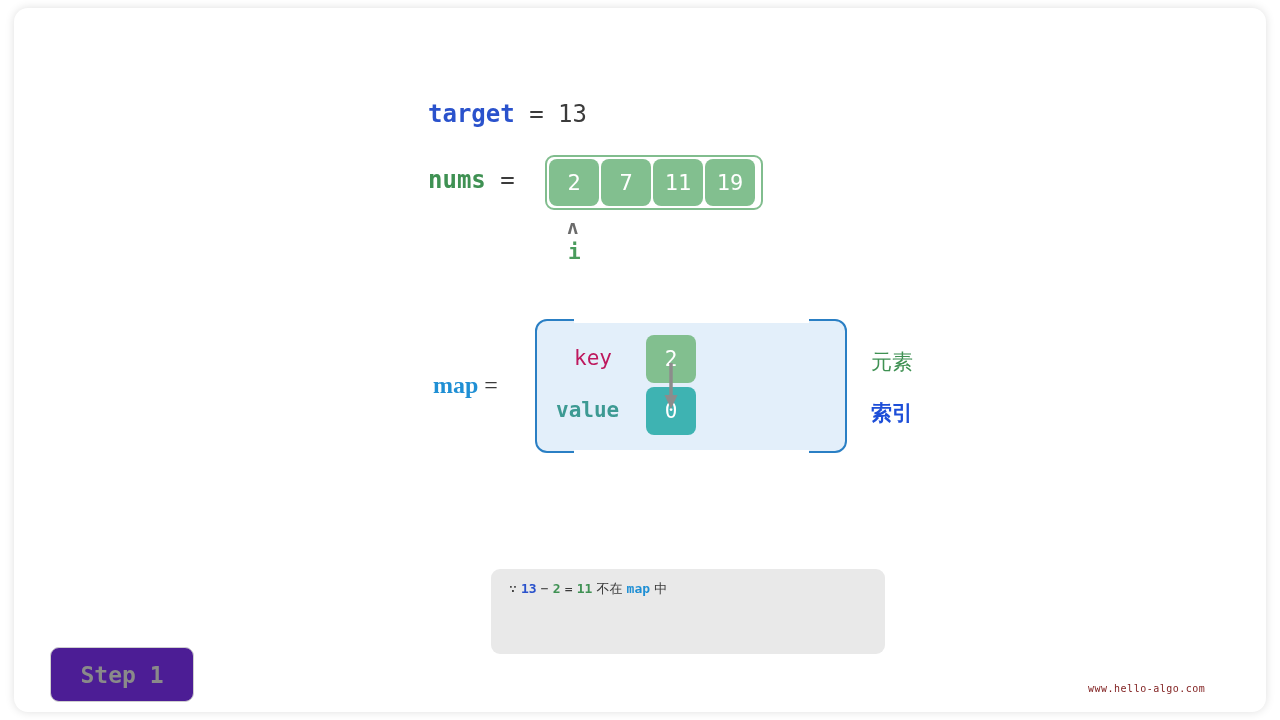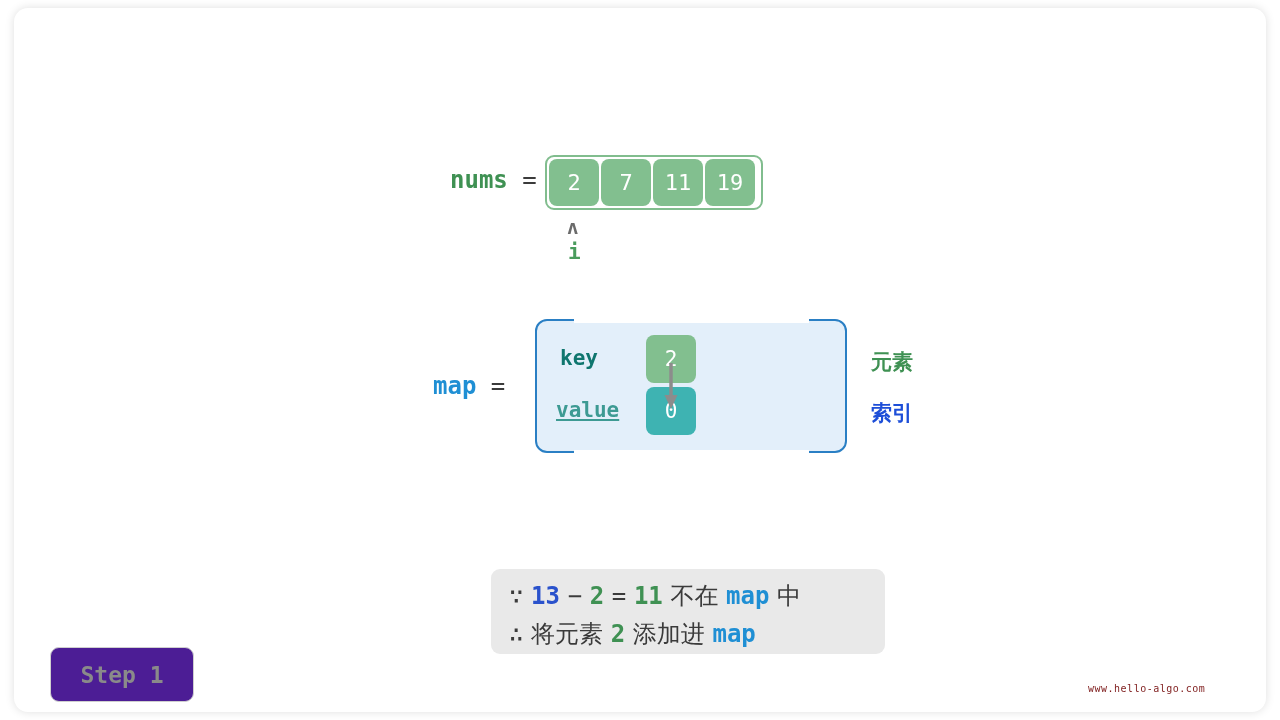--- a/index.html
+++ b/index.html
@@ -34,21 +34,21 @@
     font-size: 24px;
     font-weight: bold;
     white-space: nowrap;
   }
   #target-row .kw { color: #2a52cc; }
   #target-row .op { color: #3b3b3b; font-weight: normal; }
   #target-row .num { color: #3b3b3b; font-weight: normal; }
 
   
   #nums-label {
-    left: 436px; top: 158px;
+    left: 414px; top: 158px;
     font-size: 24px; font-weight: bold;
     color: #3f9153;
     white-space: nowrap;
   }
   #nums-label .op { color: #3b3b3b; font-weight: normal; }
 
   #array-box {
     left: 531px; top: 147px;
     width: 218px; height: 55px;
     border: 2px solid #81bd8e;
@@ -83,49 +83,49 @@
     color: #4a9c5d;
     font-weight: bold;
   }
 
   
   #map-label {
     left: 419px; top: 364px;
     font-size: 24px; font-weight: bold;
     color: #1f8fd4;
     white-space: nowrap;
+    font-family: Liberation Serif, serif;
   }
   #map-label .op { color: #3b3b3b; font-weight: normal; }
 
   #map-box {
     left: 521px; top: 311px;
     width: 312px; height: 134px;
     background: #e3effa;
     border: 2.5px solid #2a7fc4;
     border-radius: 12px;
     box-sizing: border-box;
   }
   
   .mask-h {
     background: #ffffff;
     height: 7px;
   }
   #mask-top { left: 560px; top: 308px; width: 235px; }
   #mask-bot { left: 560px; top: 442px; width: 235px; }
 
   #key-text {
-    left: 546px; top: 338px;
-    font-size: 21px; font-weight: bold;
-    color: #0f766e;
+    left: 560px; top: 338px;
+    font-size: 21px; font-weight: normal;
+    color: #be185d;
   }
   #value-text {
     left: 542px; top: 390px;
     font-size: 21px; font-weight: bold;
     color: #3d9a93;
-    text-decoration: underline;
   }
   #key-cell {
     left: 632px; top: 327px;
     width: 50px; height: 48px;
     background: #82bf8f;
     border-radius: 8px;
     color: #ffffff;
     font-size: 21px;
     display: flex; align-items: center; justify-content: center;
   }
@@ -135,21 +135,21 @@
     background: #3eb3b2;
     border-radius: 8px;
     color: #ffffff;
     font-size: 21px;
     display: flex; align-items: center; justify-content: center;
   }
   #kv-arrow { left: 646px; top: 355px; }
 
   #elem-label {
     left: 857px; top: 340px;
-    font-size: 21px; font-weight: bold;
+    font-size: 21px; font-weight: normal;
     color: #3f9153;
   }
   #index-label {
     left: 857px; top: 391px;
     font-size: 21px; font-weight: bold;
     color: #1d4ed8;
   }
 
   
   #caption {
@@ -160,21 +160,21 @@
   }
   #caption .code { color: #3f9153; font-weight: bold; font-family: "DejaVu Sans Mono", monospace; }
 
   #explain-box {
     left: 477px; top: 561px;
     width: 394px; height: 85px;
     background: #e9e9e9;
     border-radius: 9px;
   }
   .explain-line {
-    font-size: 24px;
+    font-size: 13px;
     color: #3b3b3b;
     white-space: nowrap;
   }
   #explain-line1 { left: 495px; top: 572px; }
   #explain-line2 { left: 495px; top: 610px; }
   .b-blue { color: #2a52cc; font-weight: bold; font-family: "DejaVu Sans Mono", monospace; }
   .b-green { color: #3f9153; font-weight: bold; font-family: "DejaVu Sans Mono", monospace; }
   .b-lblue { color: #1f8fd4; font-weight: bold; font-family: "DejaVu Sans Mono", monospace; }
   .b-sym { color: #3b3b3b; font-family: "DejaVu Sans Mono", monospace; }
 
@@ -198,20 +198,23 @@
     font-size: 10px;
     color: #7f1d1d;
     letter-spacing: 0.5px;
   }
 </style>
 </head>
 <body>
 
 <div id="card">
 
+  <div class="abs mono" id="target-row">
+    <span class="kw">target</span><span class="op">&nbsp;</span><span class="op">=</span><span class="op">&nbsp;</span><span class="num">13</span>
+  </div>
 
   <div class="abs mono" id="nums-label">
     <span>nums</span><span class="op">&nbsp;</span><span class="op">=</span>
   </div>
 
   <div class="abs" id="array-box"></div>
   <div class="abs" id="array-cells">
     <div class="cell mono">2</div>
     <div class="cell mono">7</div>
     <div class="cell mono">11</div>
@@ -243,21 +246,18 @@
   <div class="abs" id="elem-label">元素</div>
   <div class="abs" id="index-label">索引</div>
 
 
   <div class="abs" id="explain-box"></div>
 
   <div class="abs explain-line" id="explain-line1">
     <span class="b-sym">∵</span><span>&nbsp;</span><span class="b-blue">13</span><span>&nbsp;</span><span class="b-sym">−</span><span>&nbsp;</span><span class="b-green">2</span><span>&nbsp;</span><span class="b-sym">=</span><span>&nbsp;</span><span class="b-green">11</span><span> 不在 </span><span class="b-lblue">map</span><span> 中</span>
   </div>
 
-  <div class="abs explain-line" id="explain-line2">
-    <span class="b-sym">∴</span><span> 将元素 </span><span class="b-green">2</span><span> 添加进 </span><span class="b-lblue">map</span>
-  </div>
 
   <div class="abs mono" id="step-badge">Step 1</div>
 
   <div class="abs mono" id="watermark">www.hello-algo.com</div>
 
 </div>
 
 </body></html>

